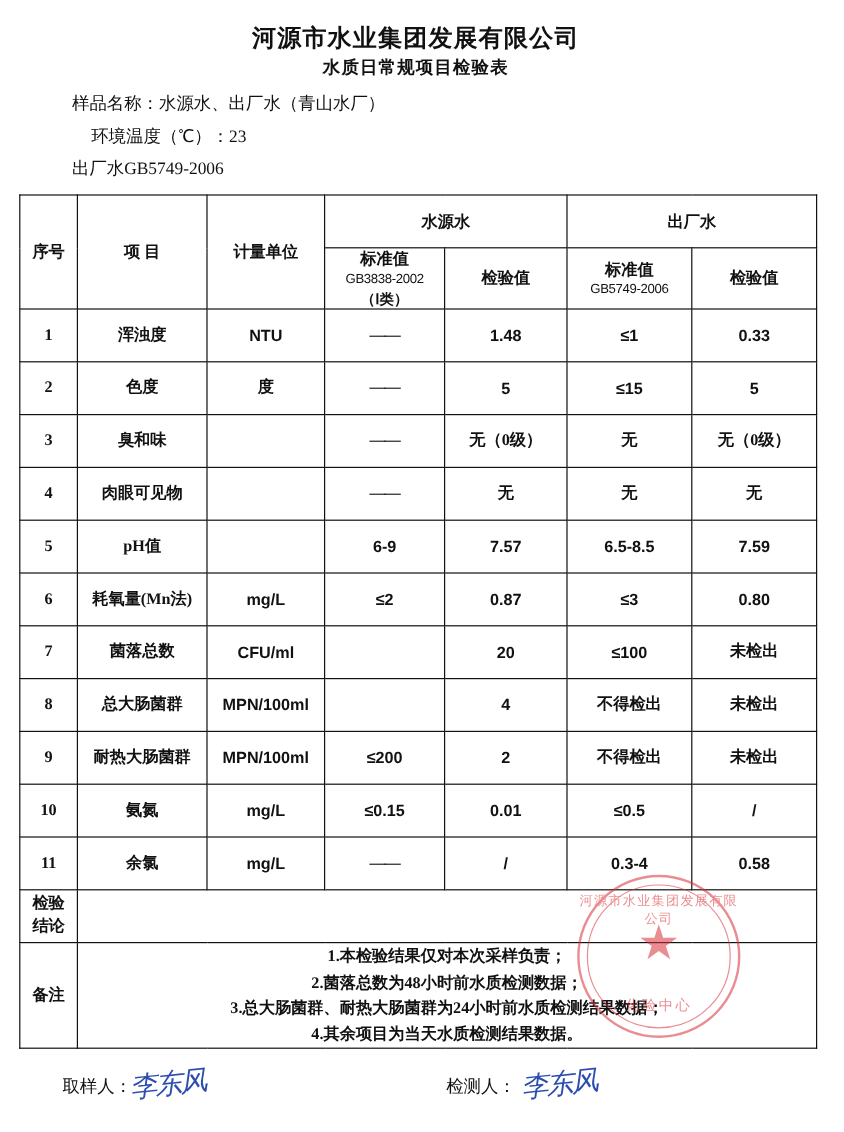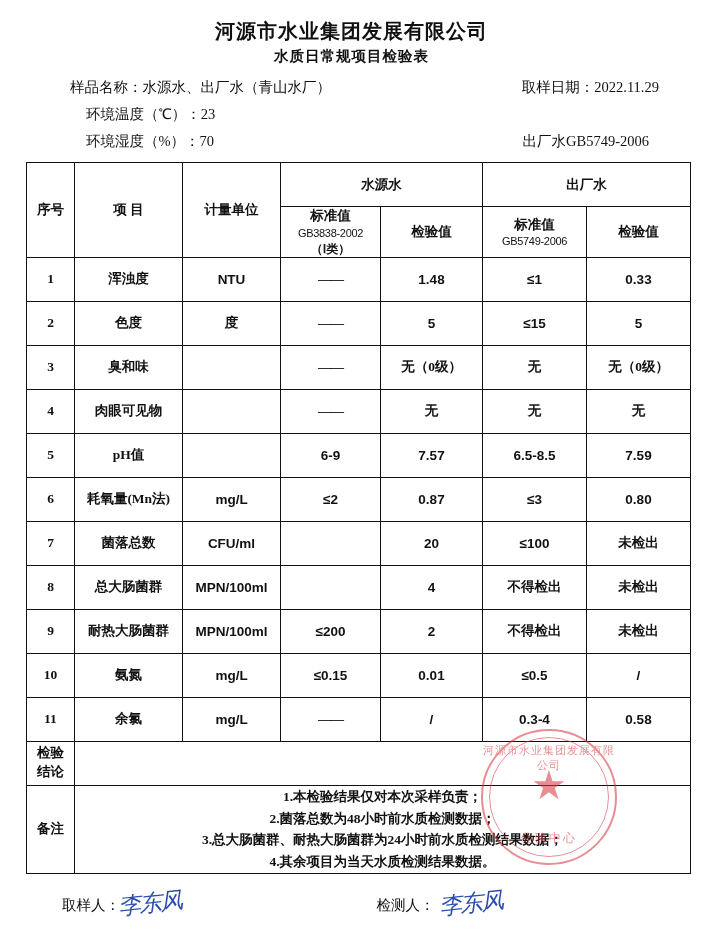--- a/index.html
+++ b/index.html
@@ -13,21 +13,21 @@
     font-family: "Liberation Serif", serif;
     color: #111111;
     position: relative;
     overflow: hidden;
   }
   .page {
     position: relative;
     width: 703px;
     height: 943px;
     box-sizing: border-box;
-    padding: 14px 26px 0 26px;
+    padding: 14px 26px 0 16px;
   }
   .title {
     text-align: center;
     font-size: 20px;
     font-weight: bold;
     letter-spacing: 1px;
     margin: 4px 0 2px 0;
   }
   .subtitle {
     text-align: center;
@@ -190,27 +190,25 @@
 <body>
 
 <div class="page">
 
   <div class="title">河源市水业集团发展有限公司</div>
   <div class="subtitle">水质日常规项目检验表</div>
 
   <div class="meta">
     <div class="meta-row">
       <span class="meta-left">样品名称：水源水、出厂水（青山水厂）</span>
-      <span class="meta-right">取样日期：2022.11.29</span>
     </div>
     <div class="meta-row indent">
       <span class="meta-left">环境温度（℃）：23</span>
     </div>
     <div class="meta-row indent push">
-      <span class="meta-left">环境湿度（%）：70</span>
       <span class="meta-right">出厂水GB5749-2006</span>
     </div>
   </div>
 
   <table class="sheet">
     <colgroup>
       <col class="c-idx">
         <col class="c-item">
         <col class="c-unit">
       <col class="c-std1">

